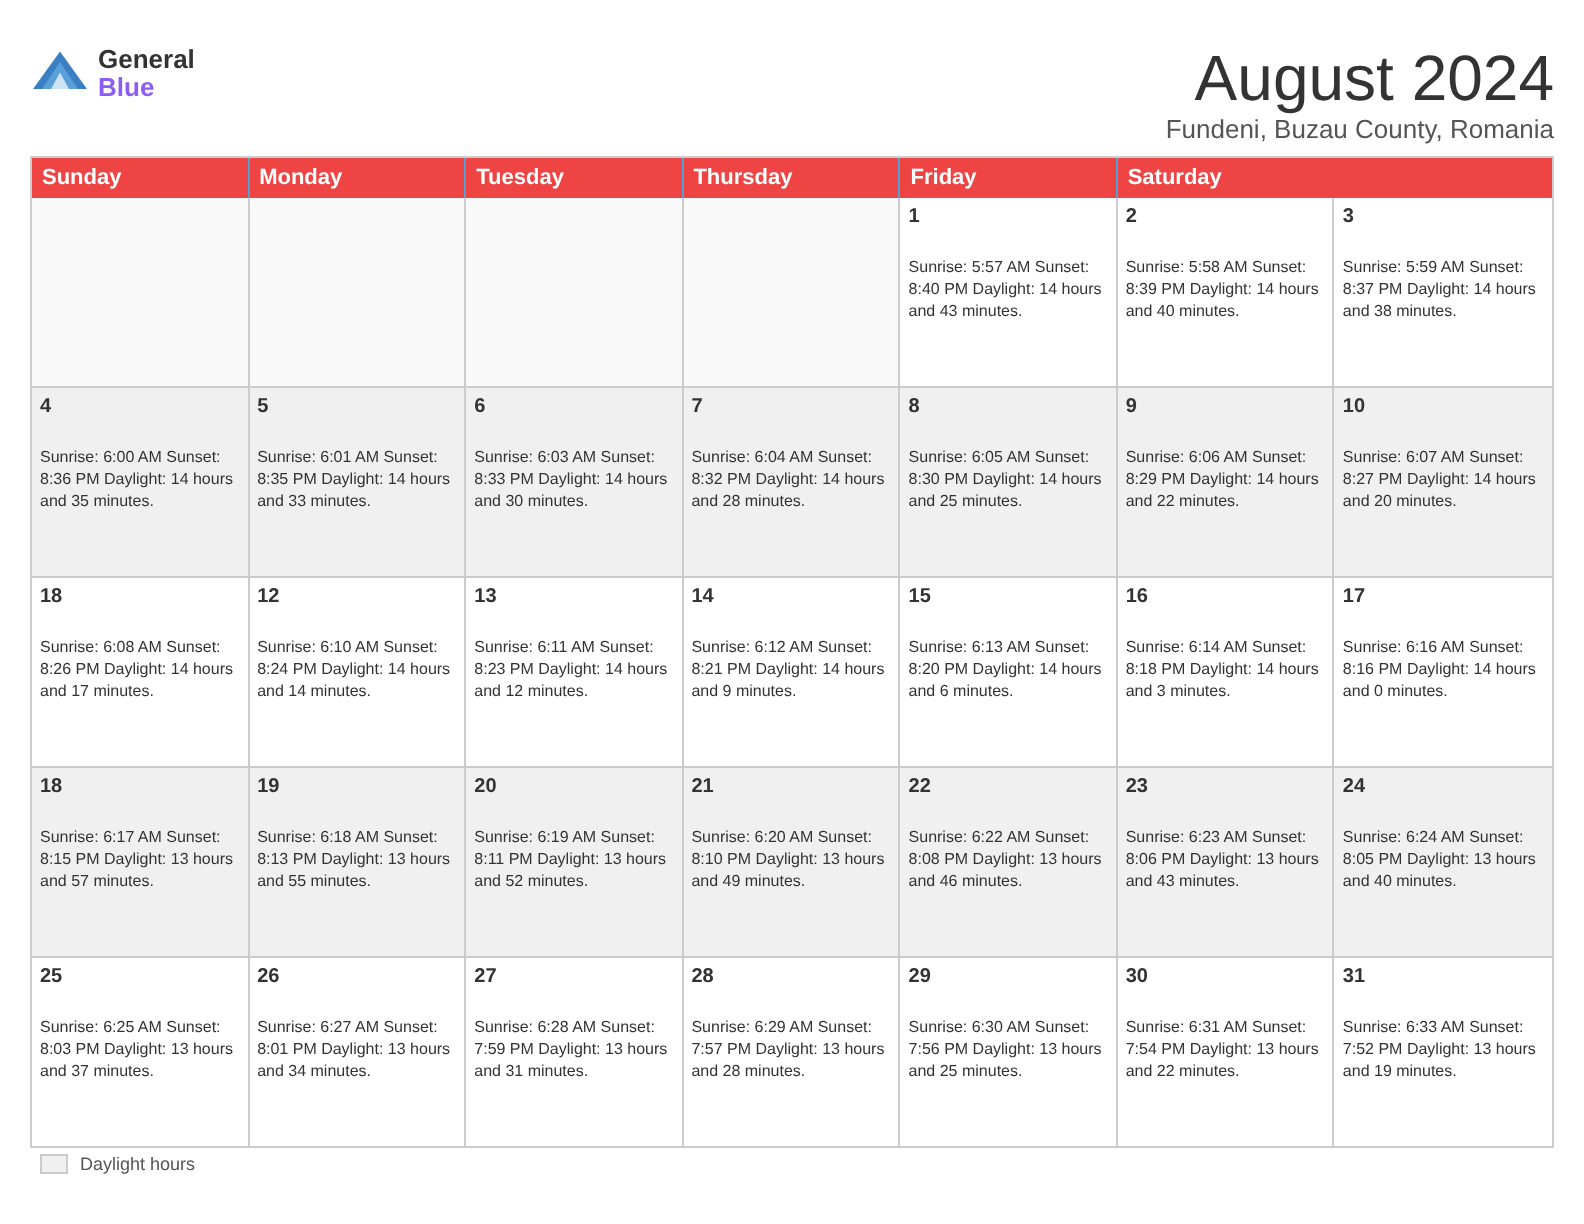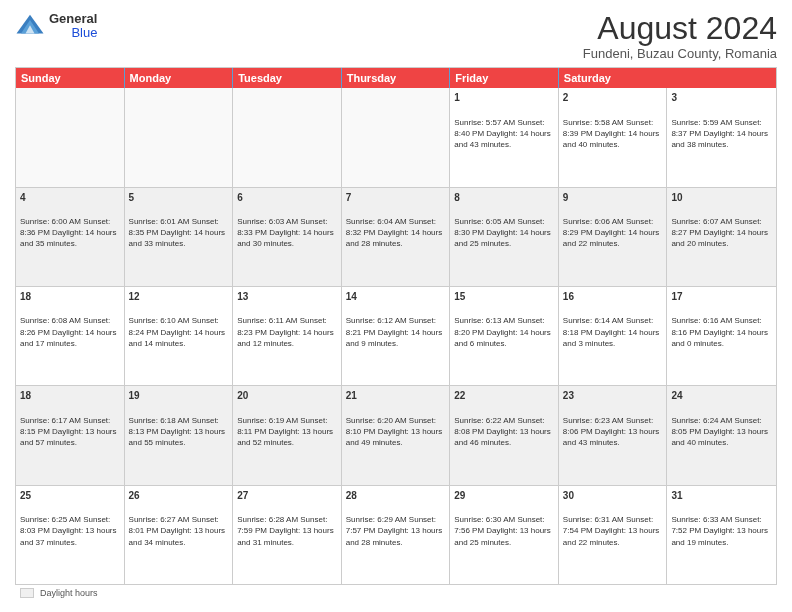--- a/index.html
+++ b/index.html
@@ -6,21 +6,21 @@
     body {
       font-family: Arial, sans-serif;
       background: #fff;
       width: 792px;
       height: 612px;
       overflow: hidden;
     }
     .page {
       width: 792px;
       height: 612px;
-      padding: 11px 15px;
+      padding: 22px 15px;
       display: flex;
       flex-direction: column;
     }
     .header {
       display: flex;
       justify-content: space-between;
       align-items: flex-start;
       margin-bottom: 6px;
     }
     .logo {
@@ -33,23 +33,22 @@
       flex-direction: column;
       line-height: 1.1;
     }
     .logo-general {
       font-size: 13px;
       font-weight: bold;
       color: #333;
     }
     .logo-blue {
       font-size: 13px;
-      font-weight: normal;
-      color: #1d4ed8;
-      text-align: right;
+      font-weight: bold;
+      color: #8b5cf6;
     }
     .logo-icon {
       width: 30px;
       height: 30px;
     }
     .title-block {
       text-align: right;
     }
     .main-title {
       font-size: 32px;

